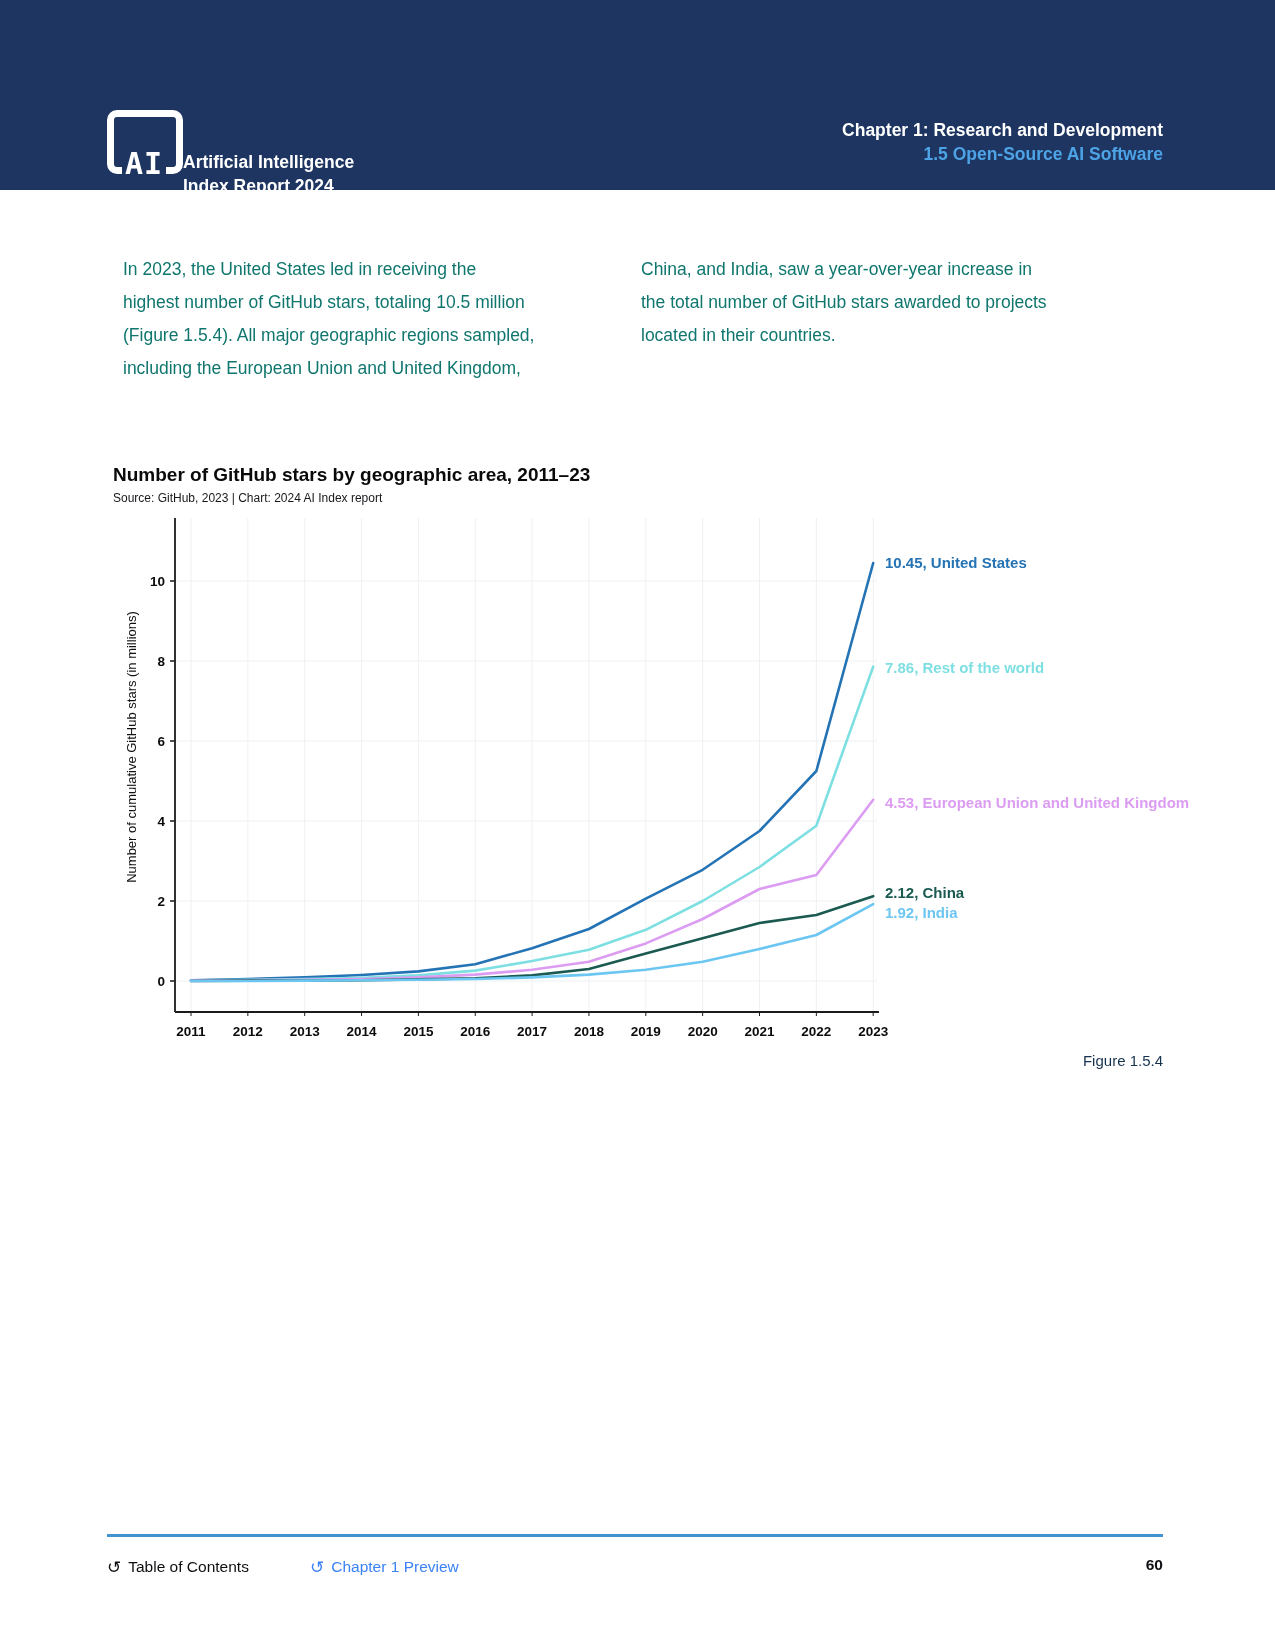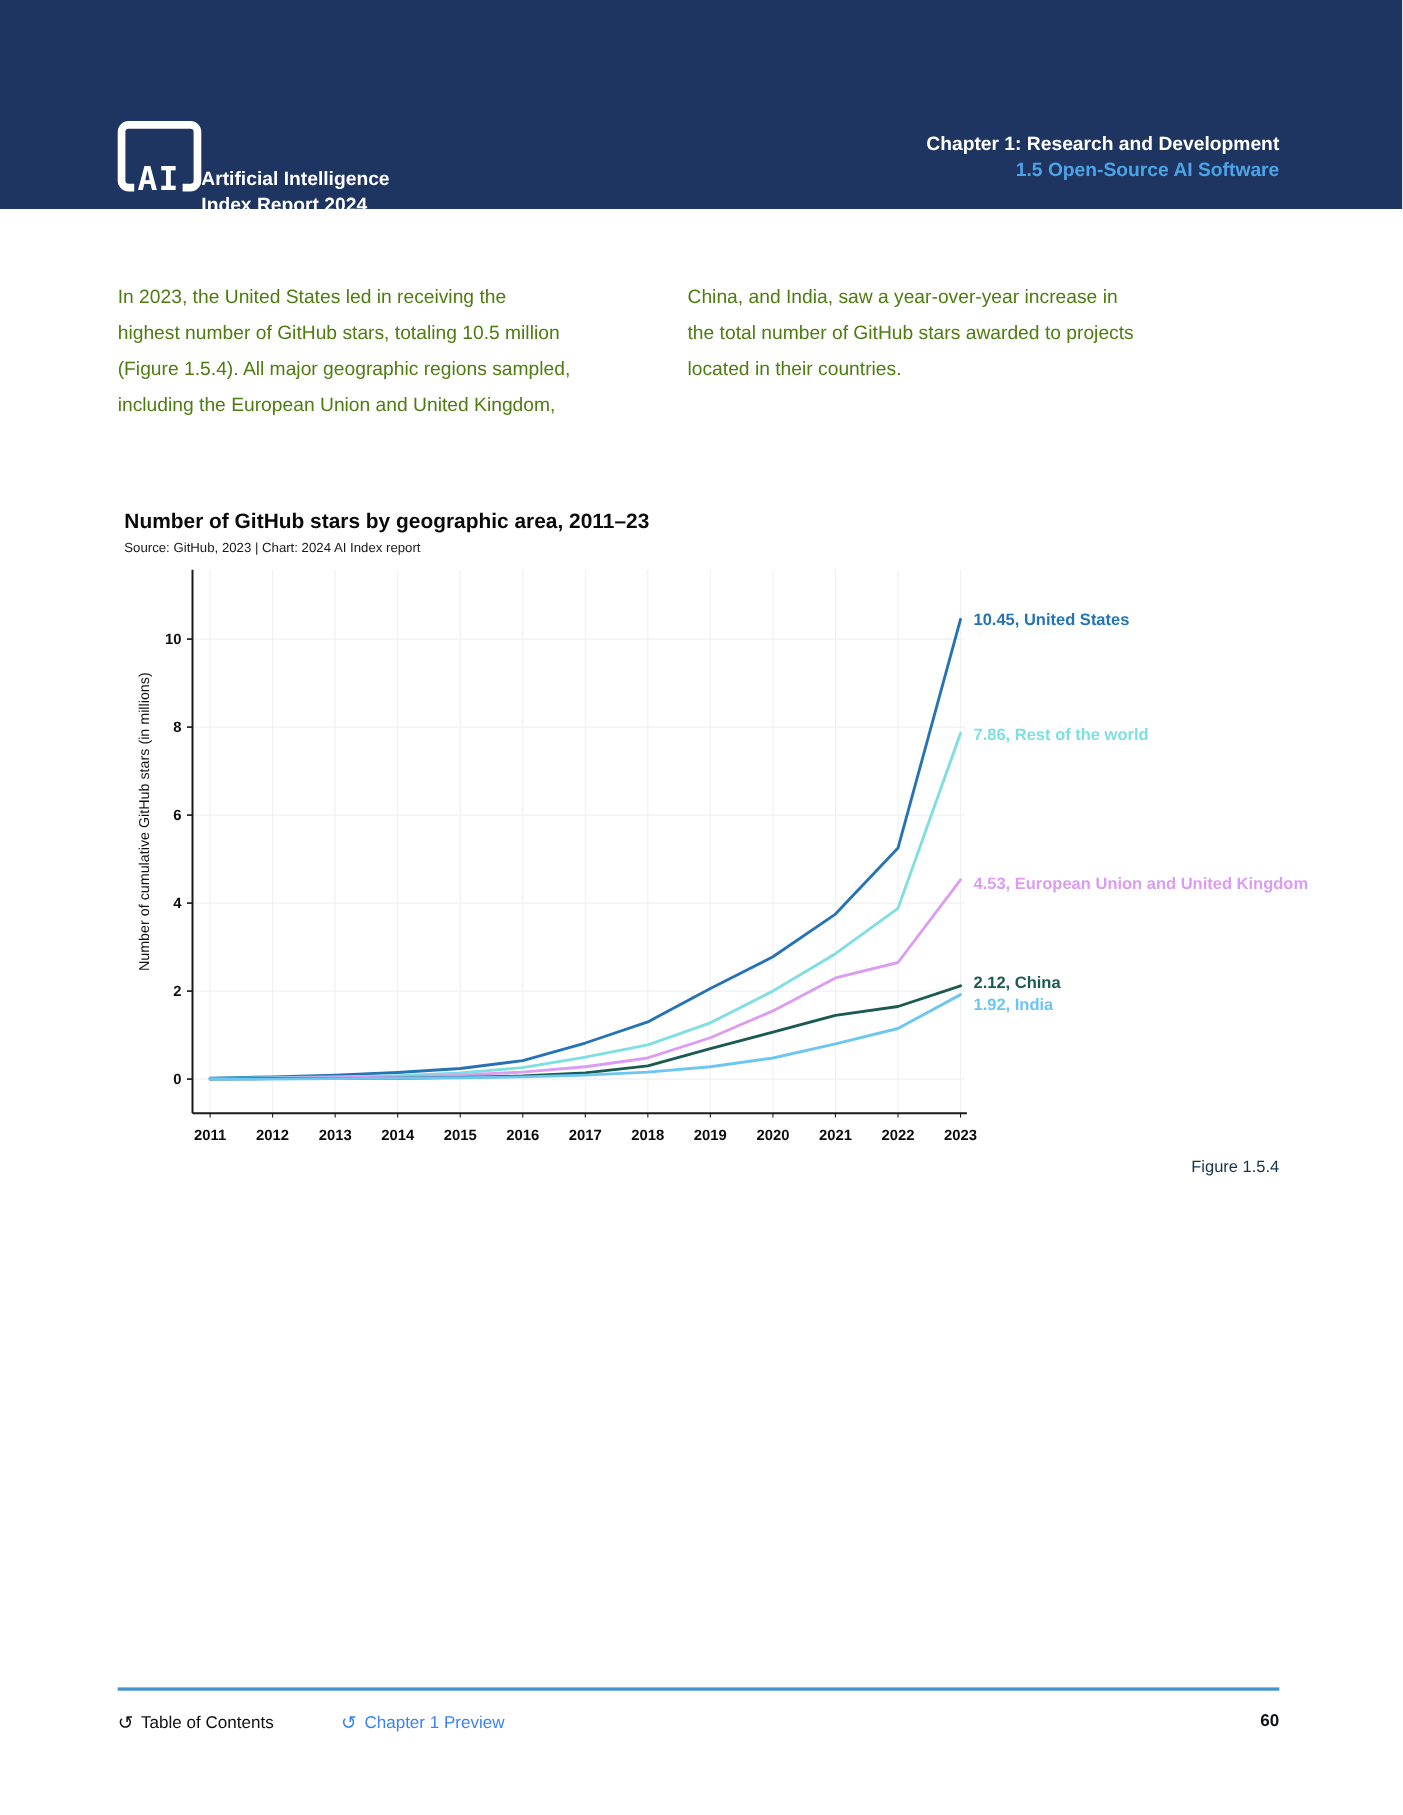--- a/index.html
+++ b/index.html
@@ -22,22 +22,22 @@
   }
   .brand {
     position:absolute; left:183px; top:122px; color:#ffffff;
     font-size:17.5px; font-weight:bold; line-height:24px; white-space:pre-line;margin-top:28px;
   }
   .chapter-block { position:absolute; right:112px; top:118px; text-align:right; line-height:24px; }
   .chapter-line { font-size:17.5px; font-weight:bold; color:#ffffff; }
   .section-line { font-size:17.5px; font-weight:bold; }
   
   .body-col {
-    position:absolute; top:253px; width:500px; color:#4d7c0f;
-    font-size:17.5px; line-height:33px; white-space:pre-line;
+    position:absolute; top:253px; width:500px; color:#0f766e;
+    font-size:17.5px; line-height:33px; white-space:pre-line;margin-left:16px;
   }
   .col1 { left:107px; }
   .col2 { left:625px; }
   
   .chart-title { position:absolute; left:113px; top:464px; font-size:19px; font-weight:bold; color:#0a0a0b;text-align:center; }
   .chart-source { position:absolute; left:113px; top:491px; font-size:12px; color:#17181b; }
   .y-axis-title {
     position:absolute; left:131px; top:747px; font-size:13px; color:#111;
     white-space:nowrap; transform:translate(-50%,-50%) rotate(-90deg);
   }

